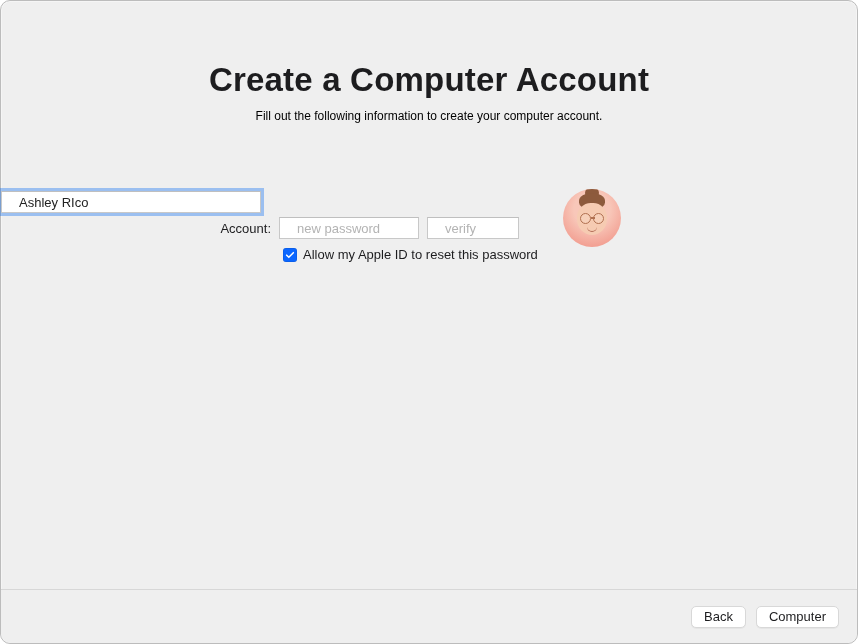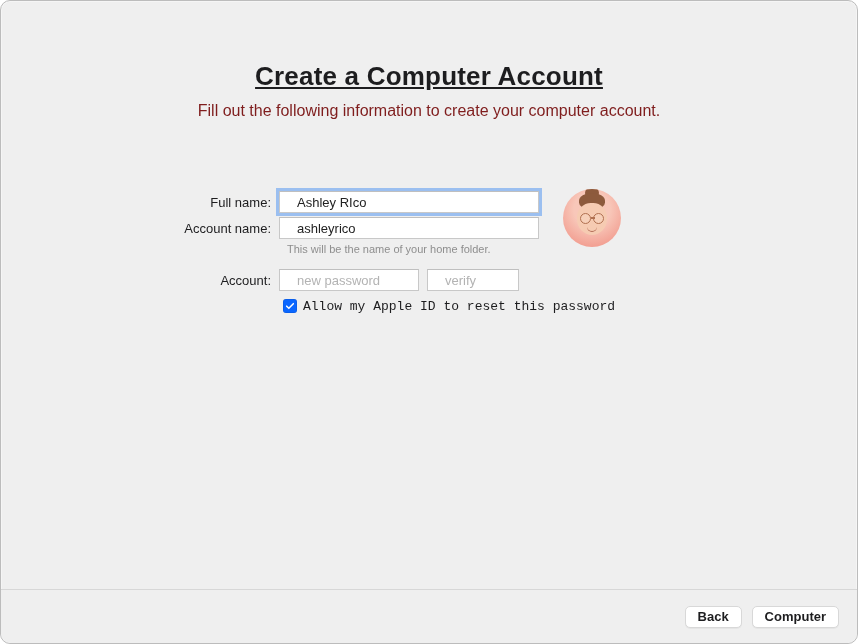--- a/index.html
+++ b/index.html
@@ -22,30 +22,29 @@
   }
   .content {
     position: absolute;
     top: 60px;
     left: 0;
     right: 0;
     text-align: center;
   }
   h1 {
     margin: 0;
-    font-size: 26px;
+    font-size: 33px;
     font-weight: 700;
     letter-spacing: .2px;
     color: #1d1d1f;
-    text-decoration: underline;
   }
   .subtitle {
     margin-top: 10px;
-    font-size: 16px;
-    color: #7f1d1d;
+    font-size: 12px;
+    color: #000000;
   }
   .form-area {
     position: absolute;
     top: 190px;
     left: 0;
     width: 858px;
   }
   .row {
     display: flex;
     align-items: center;
@@ -116,36 +115,36 @@
   .avatar .gl { left:17px; }
   .avatar .gr { left:30px; }
   .avatar .bridge {
     position:absolute; top:28px; left:28px; width:4px; height:1.5px; background:#b07050;
   }
   .avatar .mouth {
     position:absolute; top:38px; left:24px; width:10px; height:5px;
     border-bottom:1.5px solid #b16a55; border-radius:0 0 10px 10px;
   }
   .check-row {
-    display:flex; align-items:flex-start; margin-left:282px; margin-top:4px;font-family:Liberation Mono, monospace;
+    display:flex; align-items:flex-end; margin-left:282px; margin-top:4px;
   }
   .checkbox {
     width:14px; height:14px; border-radius:3px; background:#0a66ff;
     display:flex; align-items:center; justify-content:center; margin-right:6px;
     box-shadow: inset 0 0 0 .5px rgba(0,0,0,.15);
   }
   .checkbox svg { width:10px; height:10px; display:block; }
   .check-label { font-size:13px; color:#1d1d1f; }
   .footer {
     position:absolute; left:0; right:0; bottom:0; height:54px;
     border-top:1px solid #d7d7d7;
     display:flex; justify-content:flex-end; align-items:center;
     padding-right:18px; gap:10px;
     background:#efefef;
-    border-bottom-left-radius:10px; border-bottom-right-radius:10px;font-weight:bold;
+    border-bottom-left-radius:10px; border-bottom-right-radius:10px;
   }
   .btn {
     height:22px; padding:0 12px; font-size:13px;
     background:#fff; border:1px solid #d8d8d8; border-radius:5px;
     box-shadow: 0 1px 0 rgba(0,0,0,.04);
     color:#1d1d1f; cursor:default;
     display:flex; align-items:center;
   }
 </style>
 </head>
@@ -164,33 +163,25 @@
       <div class="bun"></div>
         <div class="hair"></div>
         <div class="face"></div>
       <div class="glass gl"></div>
         <div class="glass gr"></div>
         <div class="bridge"></div>
       <div class="mouth"></div>
     </div>
 
     <div class="row tight">
-      <div class="label">Full name:</div>
       <div class="field-wrap">
         <input type="text" class="w260 focused" value="Ashley RIco" style="">
       </div>
     </div>
 
-    <div class="row tight">
-      <div class="label">Account name:</div>
-      <div class="field-wrap">
-        <input type="text" class="w260" value="ashleyrico" style="">
-      </div>
-    </div>
-    <div class="hint-text">This will be the name of your home folder.</div>
 
     <div class="row">
       <div class="label">Account:</div>
       <div class="field-wrap">
         <input type="password" class="w164" placeholder="new password" style=""><input type="password" class="w164 w92" style="width: 92px; margin-left: 8px;" placeholder="verify">
       </div>
     </div>
 
 
     <div class="check-row">

